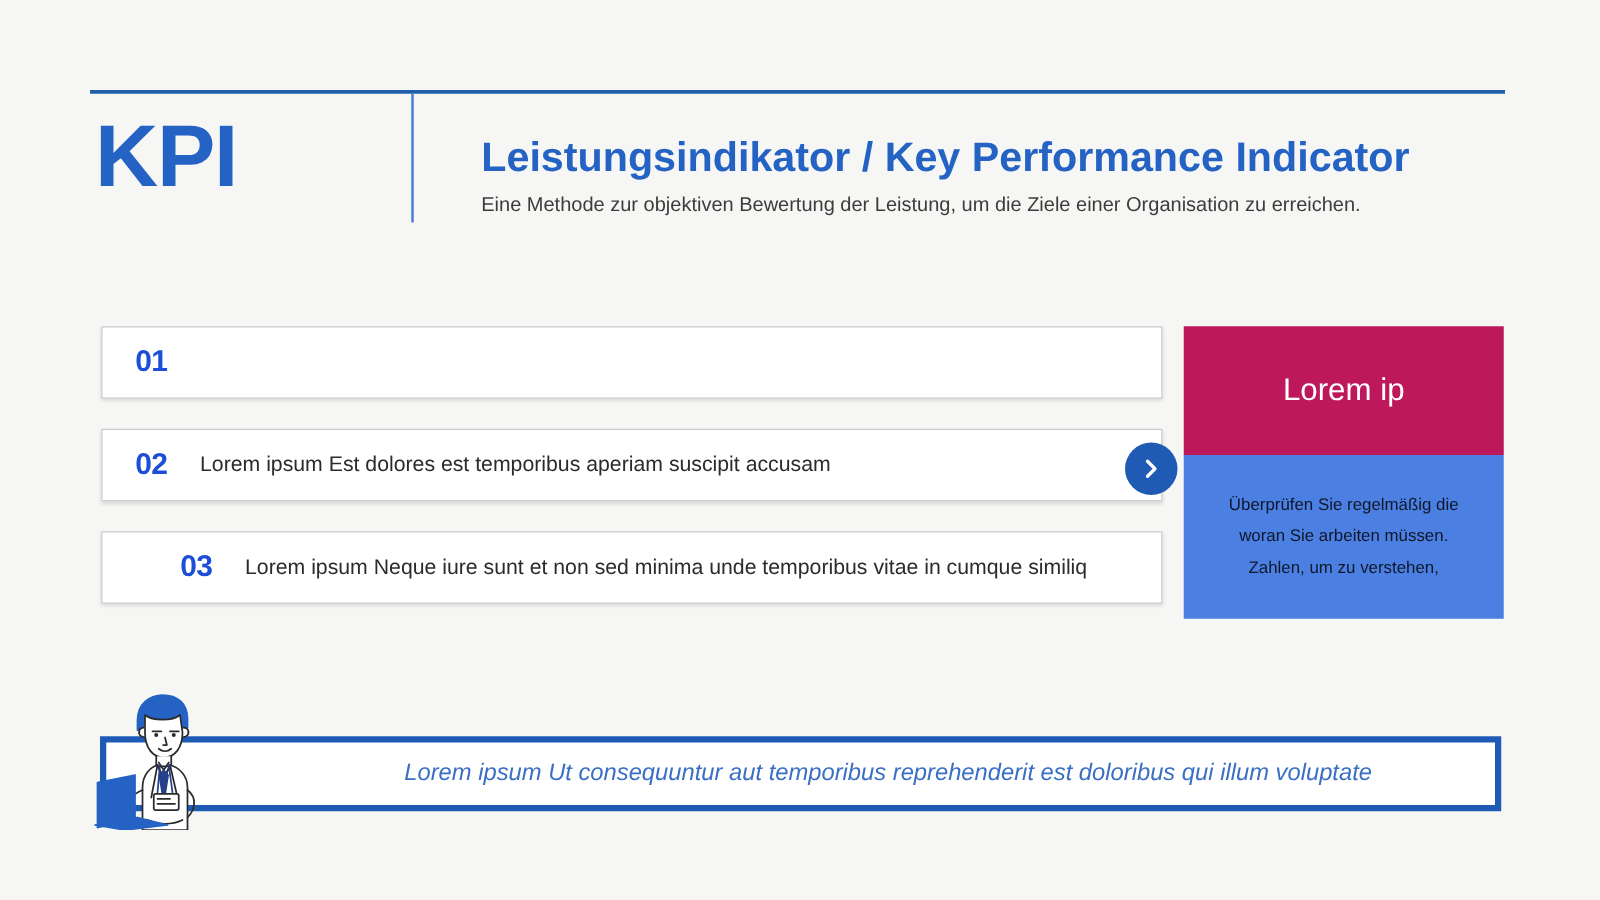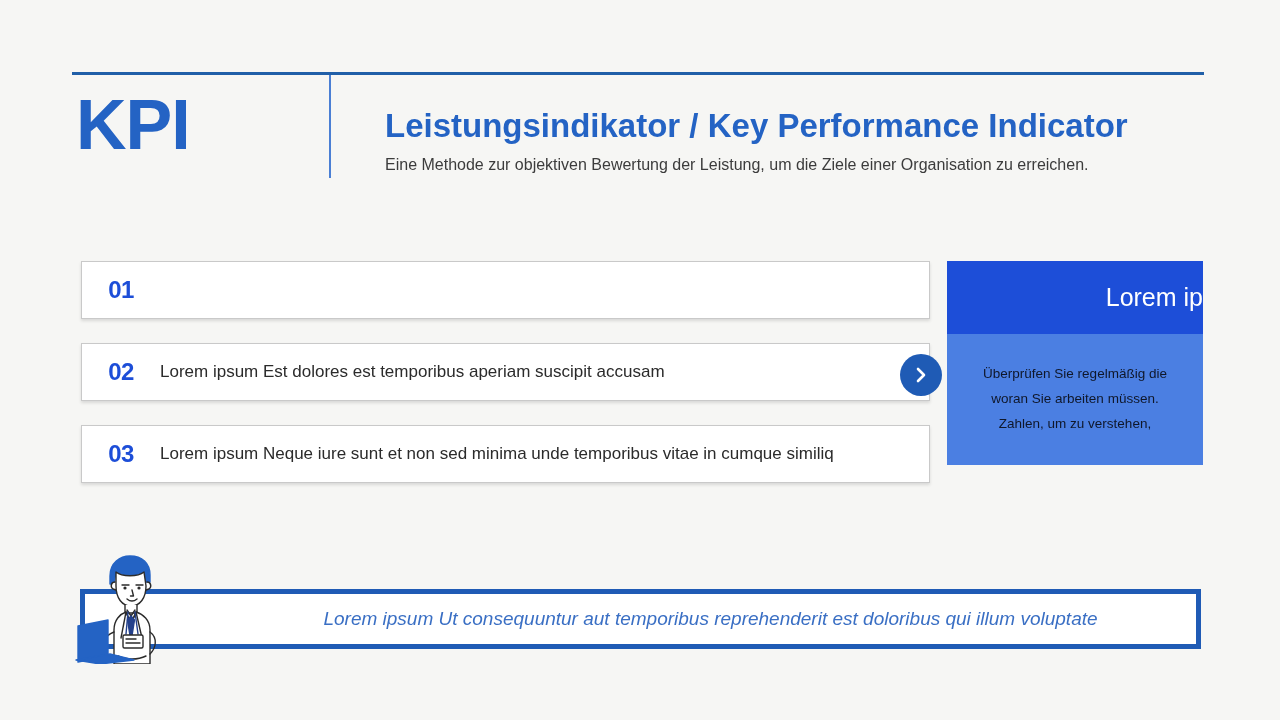--- a/index.html
+++ b/index.html
@@ -104,21 +104,21 @@
   .list-item {
     position: relative;
     height: 56px;
     margin-bottom: 24px;
     background: #ffffff;
     border: 1px solid #c9c9c9;
     box-shadow: 0 2px 3px rgba(0,0,0,.12);
     display: flex;
     align-items: center;
   }
-  .list-item:last-child { margin-bottom: 11px; }
+  .list-item:last-child { margin-bottom: 11px; padding-left: 36px; }
   .item-num {
     width: 78px;
     flex: 0 0 78px;
     text-align: center;
     font-size: 24px;
     font-weight: bold;
     color: #1d4ed8;
     letter-spacing: -.5px;
   }
   .item-text {
@@ -143,25 +143,25 @@
 
   
   .side-card {
     position: absolute;
     left: 947px;
     top: 261px;
     width: 256px;
     height: 234px;
   }
   .side-card-top {
-    height: 73px;
-    background: #1d4ed8;
-    display: flex;
-    align-items: center;
-    justify-content: flex-end;
+    height: 103px;
+    background: #be185d;
+    display: flex;
+    align-items: center;
+    justify-content: center;
   }
   .side-card-title {
     color: #ffffff;
     font-size: 25px;
     white-space: nowrap;
   }
   .side-card-body {
     height: 131px;
     background: #4b7fe2;
     display: flex;

